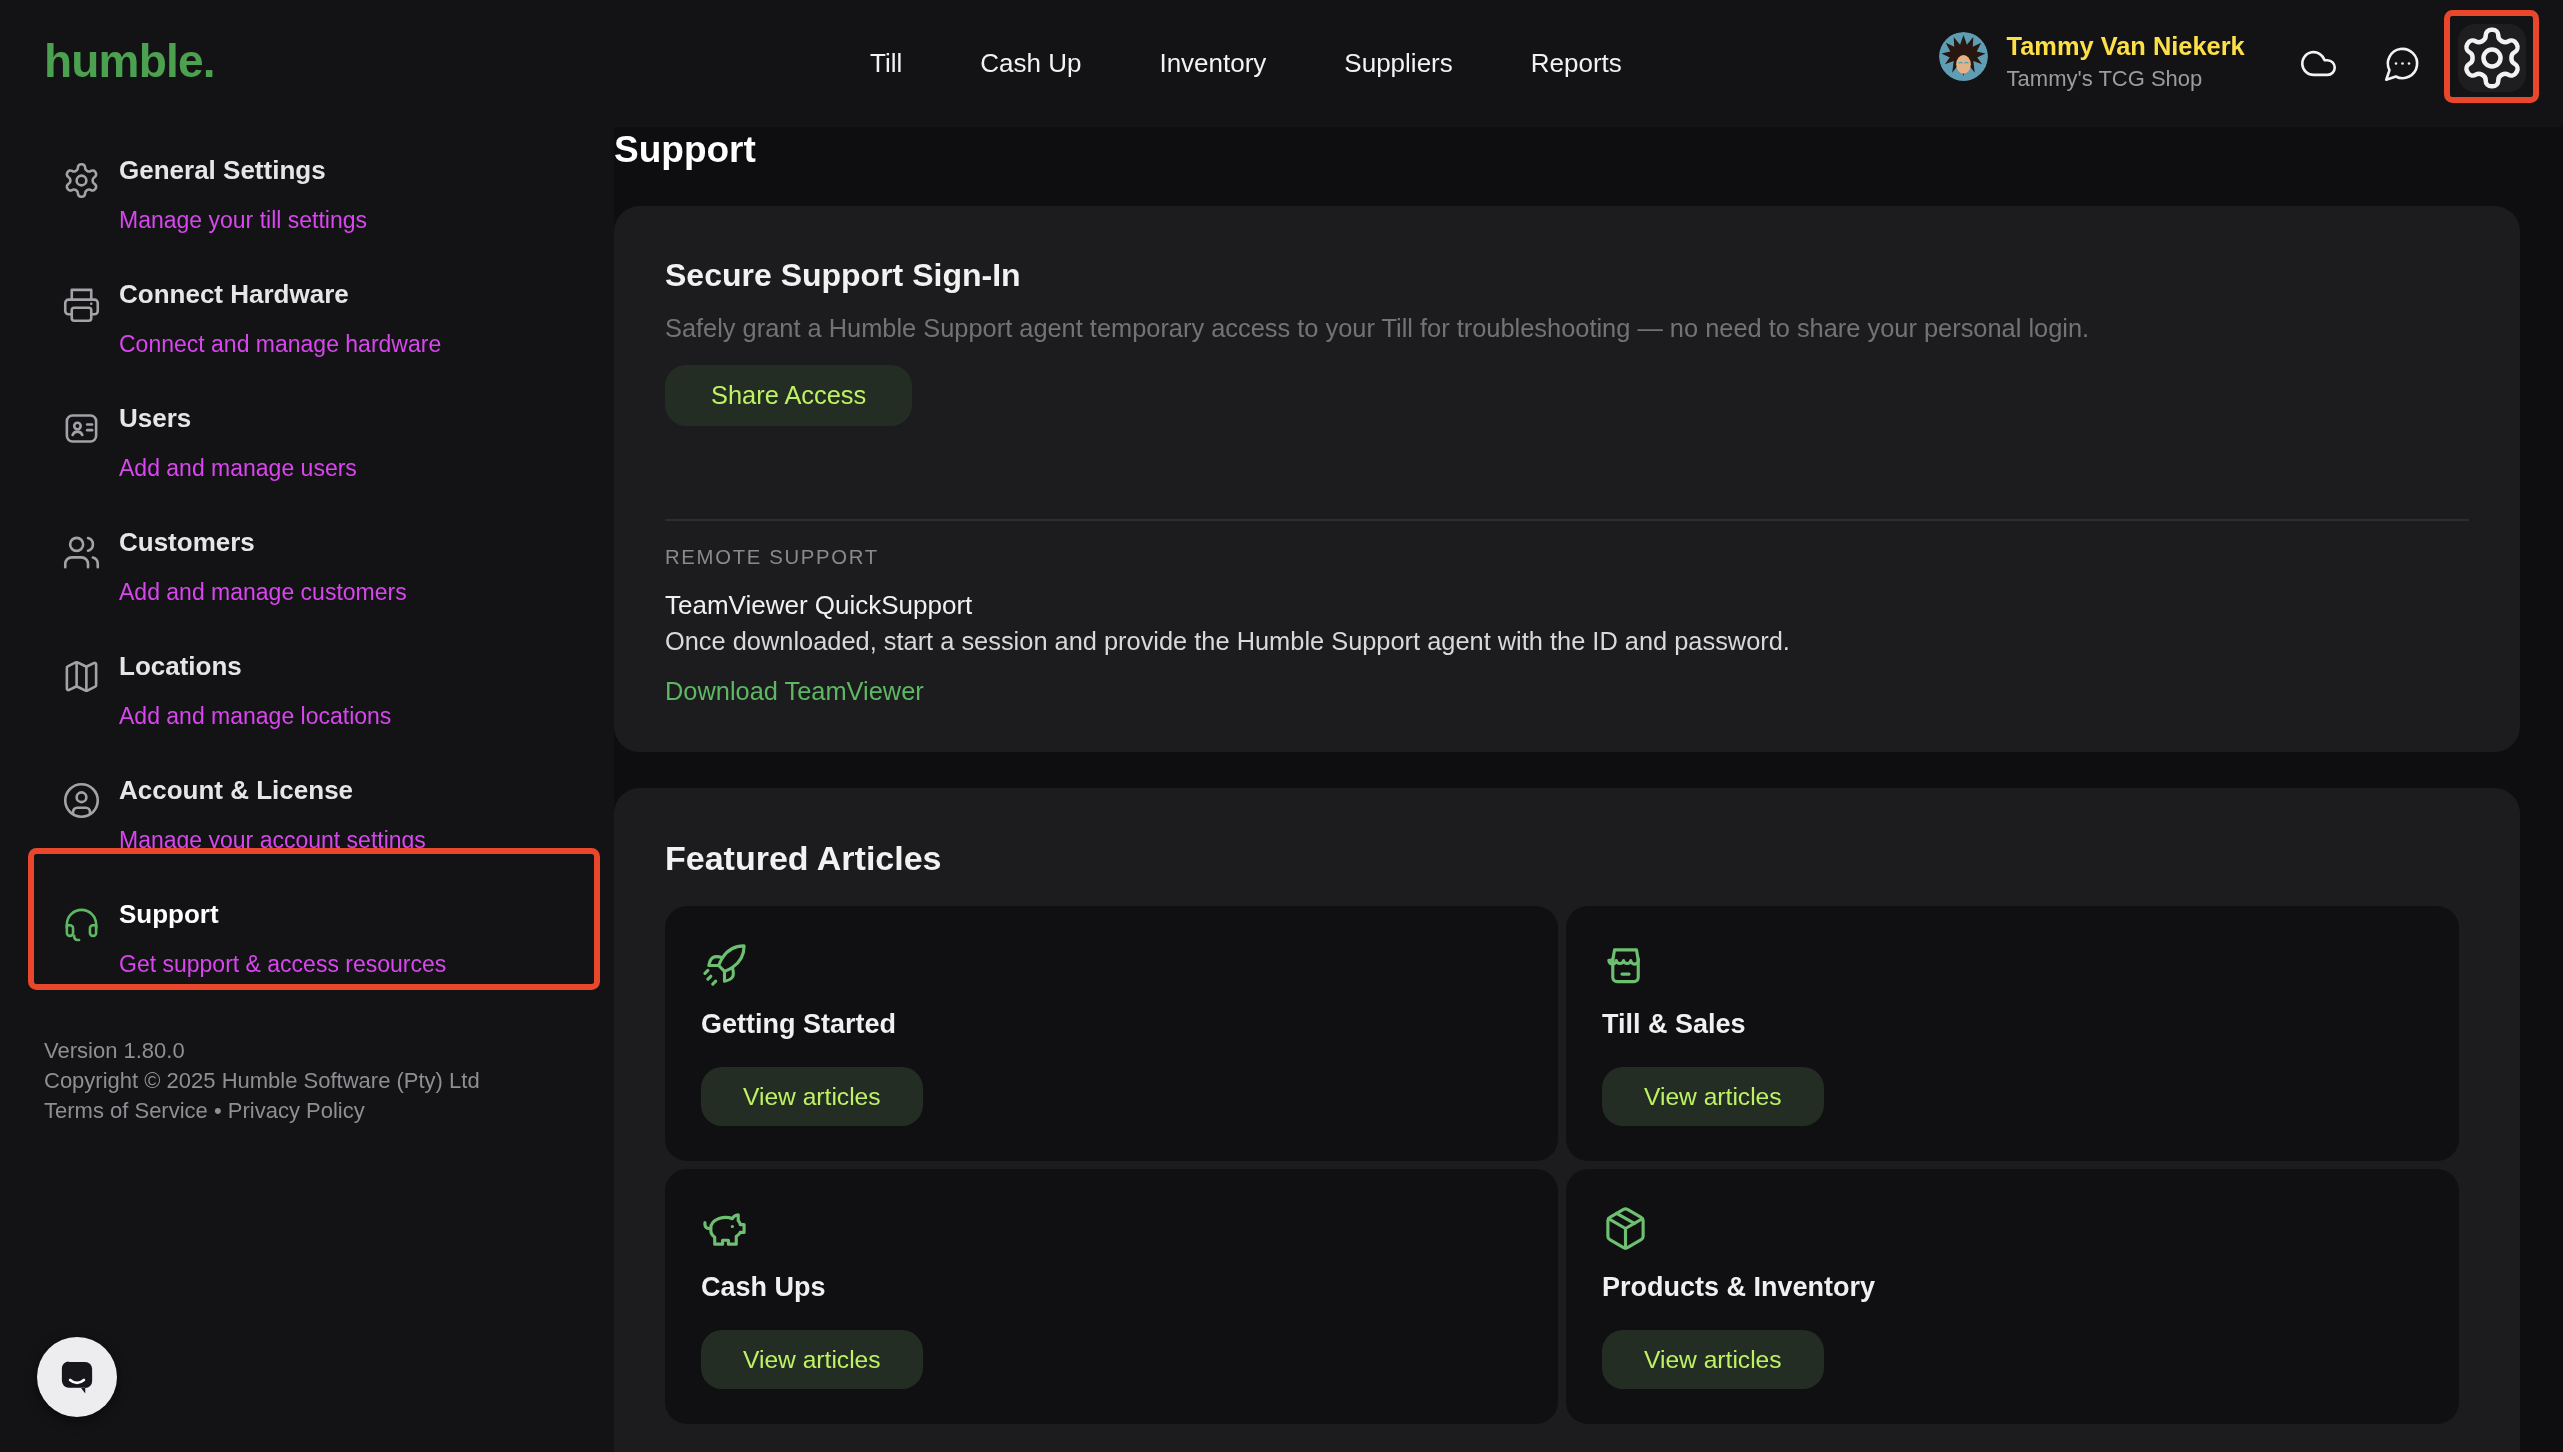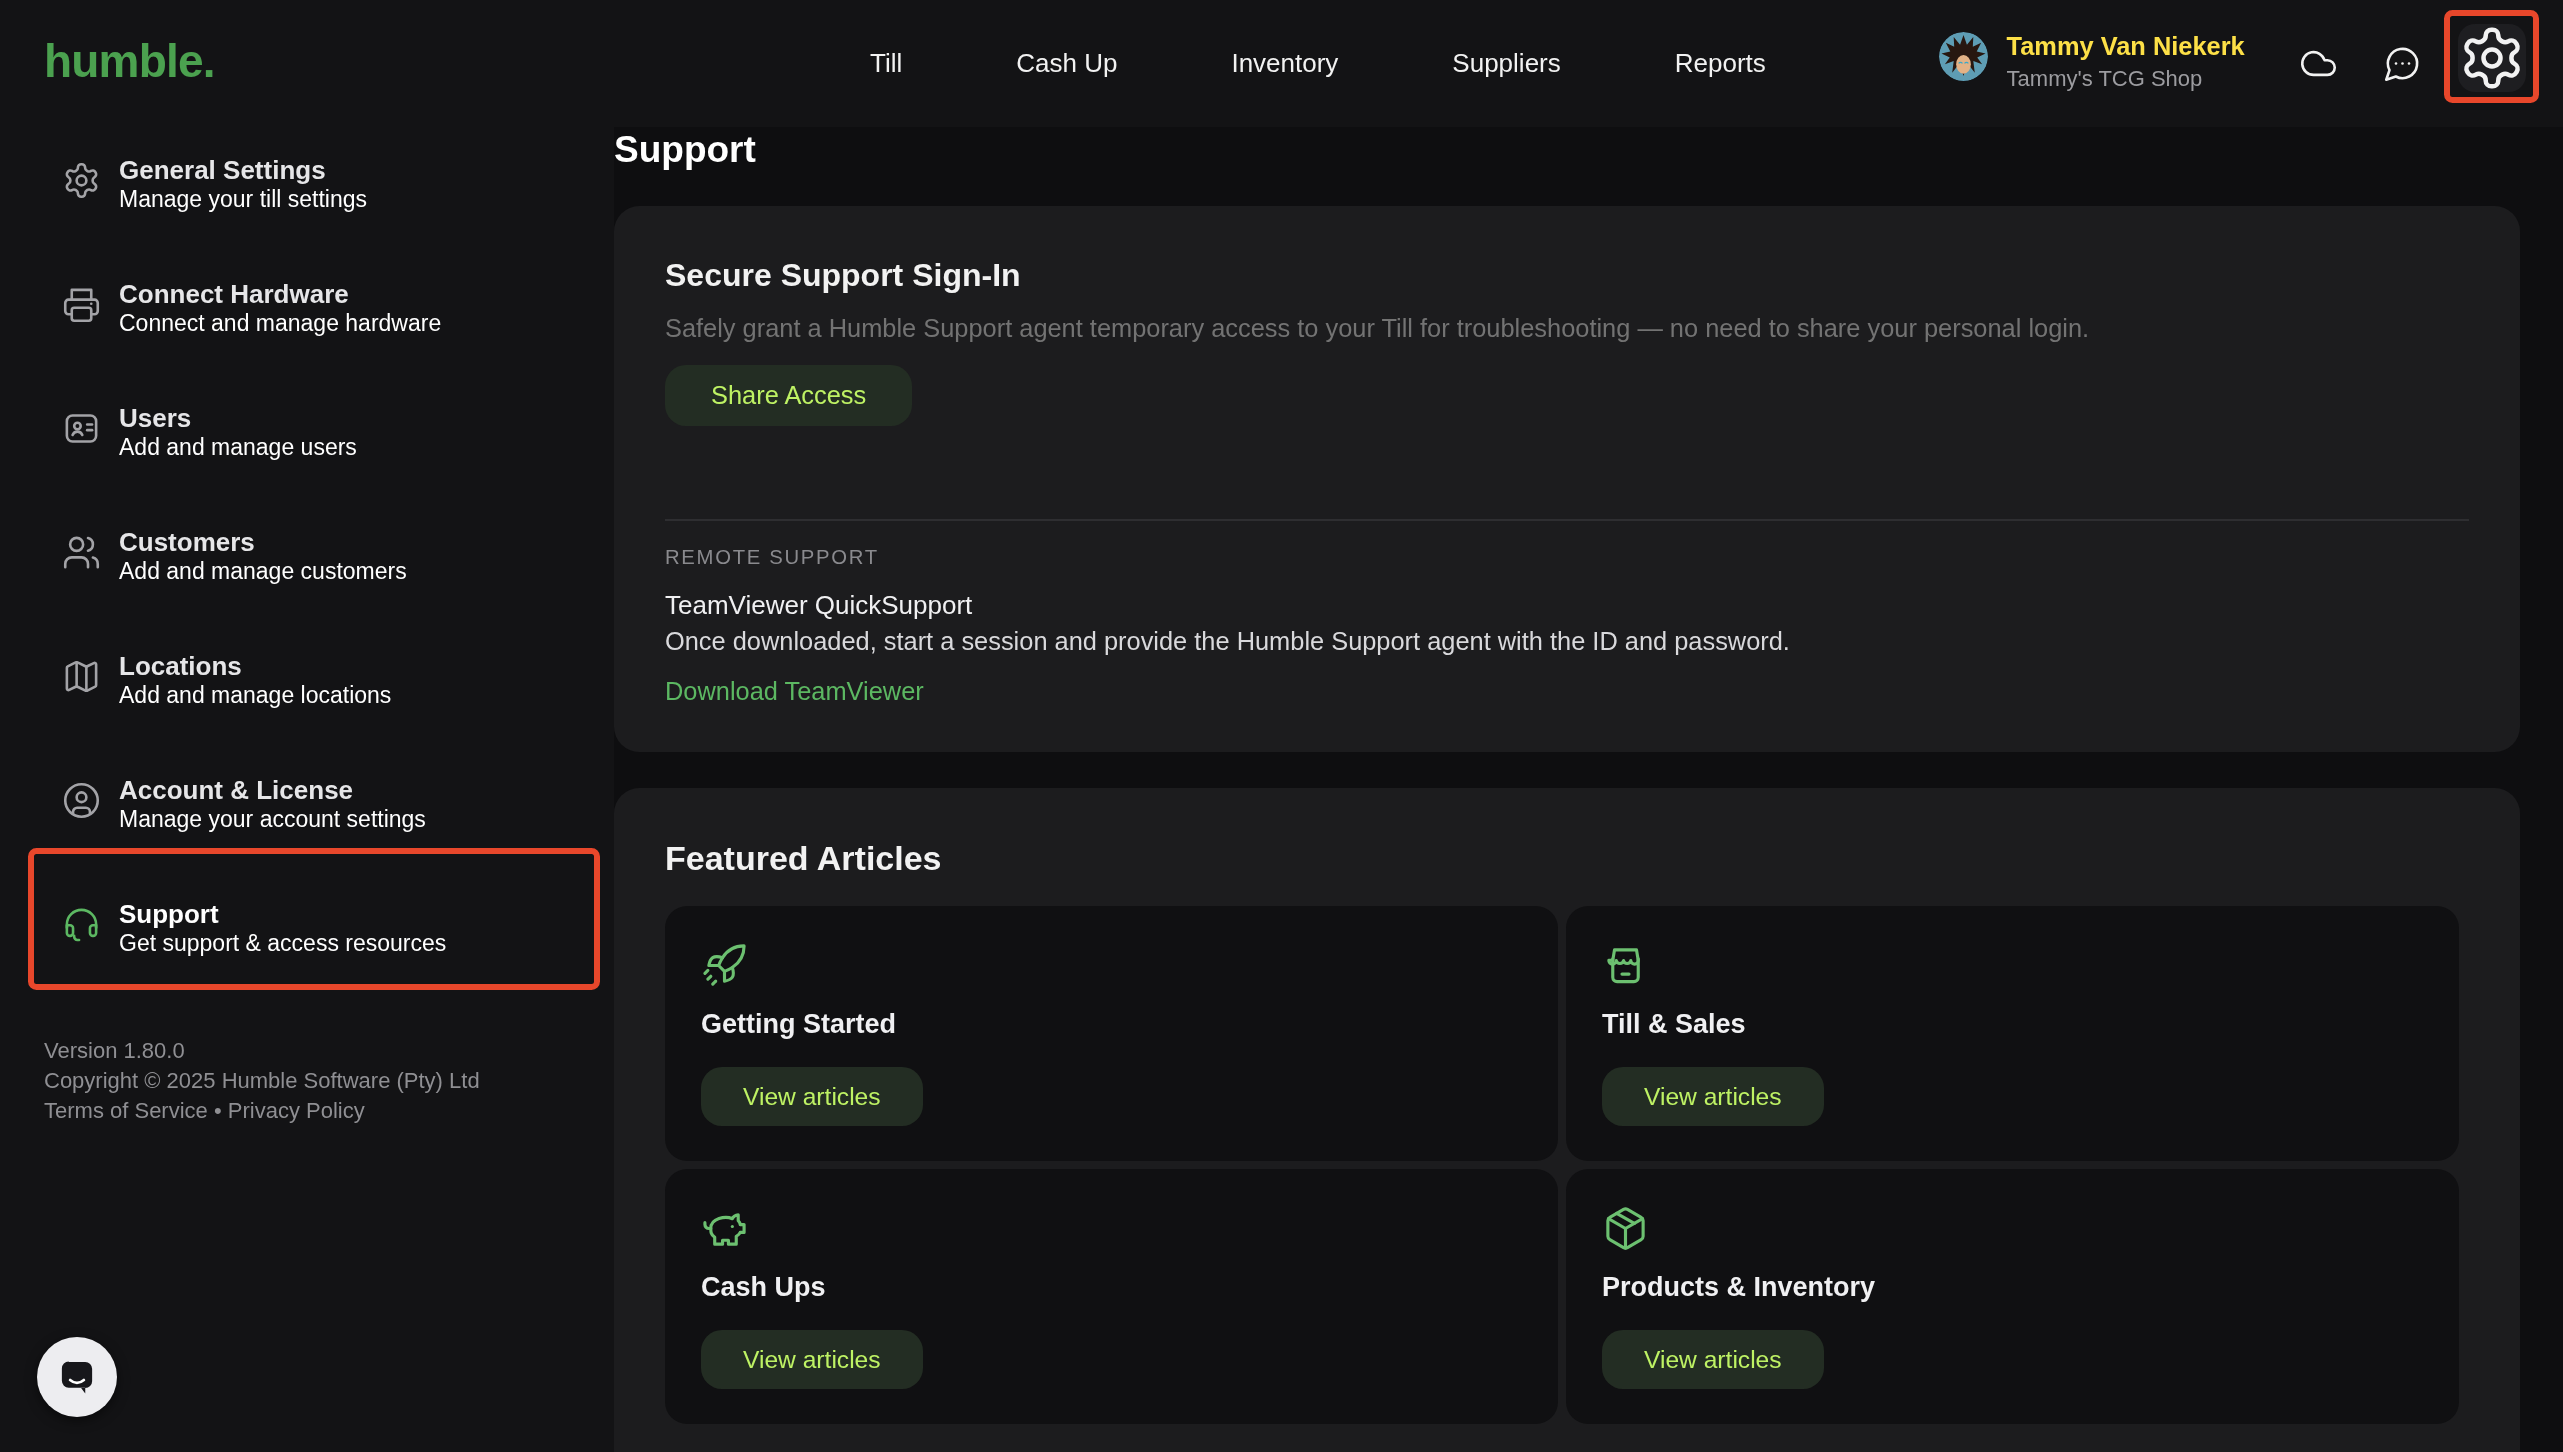--- a/index.html
+++ b/index.html
@@ -4,42 +4,42 @@
 <style>
   * { margin:0; padding:0; box-sizing:border-box; }
   html,body { width:2563px; height:1453px; overflow:hidden; background:#131315;
     font-family:"Liberation Sans", sans-serif; -webkit-font-smoothing:antialiased; }
   .app { position:relative; width:2563px; height:1453px; }
 
   
   .topbar { position:absolute; left:0; top:0; width:2563px; height:127px; background:#131315; z-index:5; }
   .logo { position:absolute; left:44px; top:34px; font-size:46px; font-weight:700;
     color:#4BA14F; letter-spacing:-0.8px; }
-  .topnav { position:absolute; left:870px; top:0; height:127px; display:flex; gap:114px; align-items:center; }
+  .topnav { position:absolute; left:870px; top:0; height:127px; display:flex; gap:78px; align-items:center; }
   .topnav .nav-item { font-size:26px; font-weight:500; color:#F2F2F2; cursor:pointer; white-space:nowrap; }
   .userchip { position:absolute; left:1939px; top:32px; display:flex; gap:18.6px; align-items:flex-start; }
   .avatar { width:49px; height:49px; border-radius:50%; overflow:hidden; flex:0 0 auto; }
   .uname { font-size:25.4px; font-weight:700; color:#fde047; line-height:29px; }
   .ushop { font-size:22px; color:#9C9CA0; margin-top:5.1px; }
   .tb-icon { position:absolute; top:44px; width:39px; height:39px; color:#F2F2F2; }
   .tb-icon.cloud { left:2299px; }
   .tb-icon.chat  { left:2383px; }
   .gear-btn { position:absolute; left:2458px; top:24px; width:68px; height:68px; border-radius:17px;
     background:#1E1E21; display:flex; align-items:center; justify-content:center; color:#F2F2F2; }
   .gear-btn svg { width:37px; height:37px; }
   .annot-gear { position:absolute; left:2444px; top:10.2px; width:95px; height:93px;
     border:6.8px solid #E8472B; border-radius:8.5px; z-index:9; pointer-events:none; }
 
   
   .sidebar { position:absolute; left:0; top:127px; width:614px; height:1326px; background:#131315; }
   .side-list { position:absolute; left:0; top:15.3px; width:614px; }
   .side-item { position:relative; height:124px; padding:12.7px 17px 0 119px; cursor:pointer; }
   .side-item .s-icon { position:absolute; left:62px; top:18.6px; width:39px; height:39px; color:#A3A3A7; }
   .side-item .s-title { font-size:26px; font-weight:600; color:#E6E6E8; line-height:30.5px; }
-  .side-item .s-sub { font-size:23px; color:#ffffff; margin-top:1px; }
+  .side-item .s-sub { font-size:23px; color:#d946ef; margin-top:22px; }
   .side-item.active .s-title { color:#FFFFFF; }
   .side-item.active .s-icon { color:#5CB862; }
   .active-bg { position:absolute; left:44px; top:-24px; width:540px; height:114px;
     background:#222225; border-radius:15.3px; z-index:-1; }
   .annot-side { position:absolute; left:28px; top:-38px; width:572px; height:142px;
     border:6.8px solid #E8472B; border-radius:8.5px; pointer-events:none; z-index:3; }
   .side-footer { position:absolute; left:44px; top:909px; font-size:22px; color:#8F8F93; line-height:30px; }
   .side-footer .legal span.link { cursor:pointer; }
   .intercom { position:absolute; left:37px; top:1210px; width:80px; height:80px; border-radius:50%;
     background:#EDEDF0; display:flex; align-items:center; justify-content:center; cursor:pointer;

